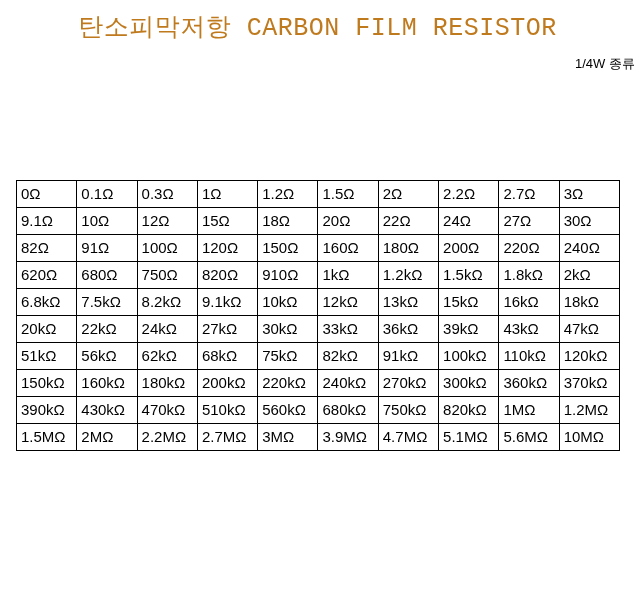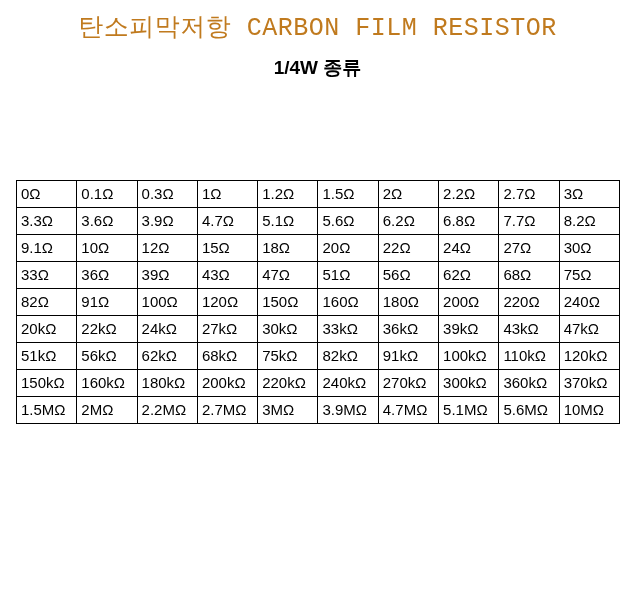--- a/index.html
+++ b/index.html
@@ -22,25 +22,24 @@
   .title {
     text-align: center;
     color: #c07a1e;
     font-size: 25px;
     letter-spacing: 0.5px;
     margin-top: 10px;
     white-space: nowrap;
     font-family: Liberation Mono, monospace;
   }
   .subtitle {
-    text-align: center;
+    text-align: right;
     color: #000000;
-    font-size: 19px;
+    font-size: 13px;
     margin-top: 12px;
-    font-weight: bold;
   }
   .table-wrap {
     position: absolute;
     left: 16px;
     top: 170px;
     width: 516px;
   }
   table.grid {
     border-collapse: collapse;
     table-layout: fixed;
@@ -77,66 +76,66 @@
             <td>0.3Ω</td>
             <td>1Ω</td>
             <td>1.2Ω</td>
             <td>1.5Ω</td>
             <td>2Ω</td>
             <td>2.2Ω</td>
             <td>2.7Ω</td>
             <td>3Ω</td>
           </tr>
           <tr>
-            <td>3.3Ω</td>
-            <td>3.6Ω</td>
-            <td>3.9Ω</td>
-            <td>4.7Ω</td>
-            <td>5.1Ω</td>
-            <td>5.6Ω</td>
-            <td>6.2Ω</td>
-            <td>6.8Ω</td>
-            <td>7.7Ω</td>
-            <td>8.2Ω</td>
-          </tr>
-          <tr>
             <td>9.1Ω</td>
             <td>10Ω</td>
             <td>12Ω</td>
             <td>15Ω</td>
             <td>18Ω</td>
             <td>20Ω</td>
             <td>22Ω</td>
             <td>24Ω</td>
             <td>27Ω</td>
             <td>30Ω</td>
           </tr>
           <tr>
-            <td>33Ω</td>
-            <td>36Ω</td>
-            <td>39Ω</td>
-            <td>43Ω</td>
-            <td>47Ω</td>
-            <td>51Ω</td>
-            <td>56Ω</td>
-            <td>62Ω</td>
-            <td>68Ω</td>
-            <td>75Ω</td>
-          </tr>
-          <tr>
             <td>82Ω</td>
             <td>91Ω</td>
             <td>100Ω</td>
             <td>120Ω</td>
             <td>150Ω</td>
             <td>160Ω</td>
             <td>180Ω</td>
             <td>200Ω</td>
             <td>220Ω</td>
             <td>240Ω</td>
+          </tr>
+          <tr>
+            <td>620Ω</td>
+            <td>680Ω</td>
+            <td>750Ω</td>
+            <td>820Ω</td>
+            <td>910Ω</td>
+            <td>1kΩ</td>
+            <td>1.2kΩ</td>
+            <td>1.5kΩ</td>
+            <td>1.8kΩ</td>
+            <td>2kΩ</td>
+          </tr>
+          <tr>
+            <td>6.8kΩ</td>
+            <td>7.5kΩ</td>
+            <td>8.2kΩ</td>
+            <td>9.1kΩ</td>
+            <td>10kΩ</td>
+            <td>12kΩ</td>
+            <td>13kΩ</td>
+            <td>15kΩ</td>
+            <td>16kΩ</td>
+            <td>18kΩ</td>
           </tr>
           <tr>
             <td>20kΩ</td>
             <td>22kΩ</td>
             <td>24kΩ</td>
             <td>27kΩ</td>
             <td>30kΩ</td>
             <td>33kΩ</td>
             <td>36kΩ</td>
             <td>39kΩ</td>
@@ -161,20 +160,32 @@
             <td>180kΩ</td>
             <td>200kΩ</td>
             <td>220kΩ</td>
             <td>240kΩ</td>
             <td>270kΩ</td>
             <td>300kΩ</td>
             <td>360kΩ</td>
             <td>370kΩ</td>
           </tr>
           <tr>
+            <td>390kΩ</td>
+            <td>430kΩ</td>
+            <td>470kΩ</td>
+            <td>510kΩ</td>
+            <td>560kΩ</td>
+            <td>680kΩ</td>
+            <td>750kΩ</td>
+            <td>820kΩ</td>
+            <td>1MΩ</td>
+            <td>1.2MΩ</td>
+          </tr>
+          <tr>
             <td>1.5MΩ</td>
             <td>2MΩ</td>
             <td>2.2MΩ</td>
             <td>2.7MΩ</td>
             <td>3MΩ</td>
             <td>3.9MΩ</td>
             <td>4.7MΩ</td>
             <td>5.1MΩ</td>
             <td>5.6MΩ</td>
             <td>10MΩ</td>

